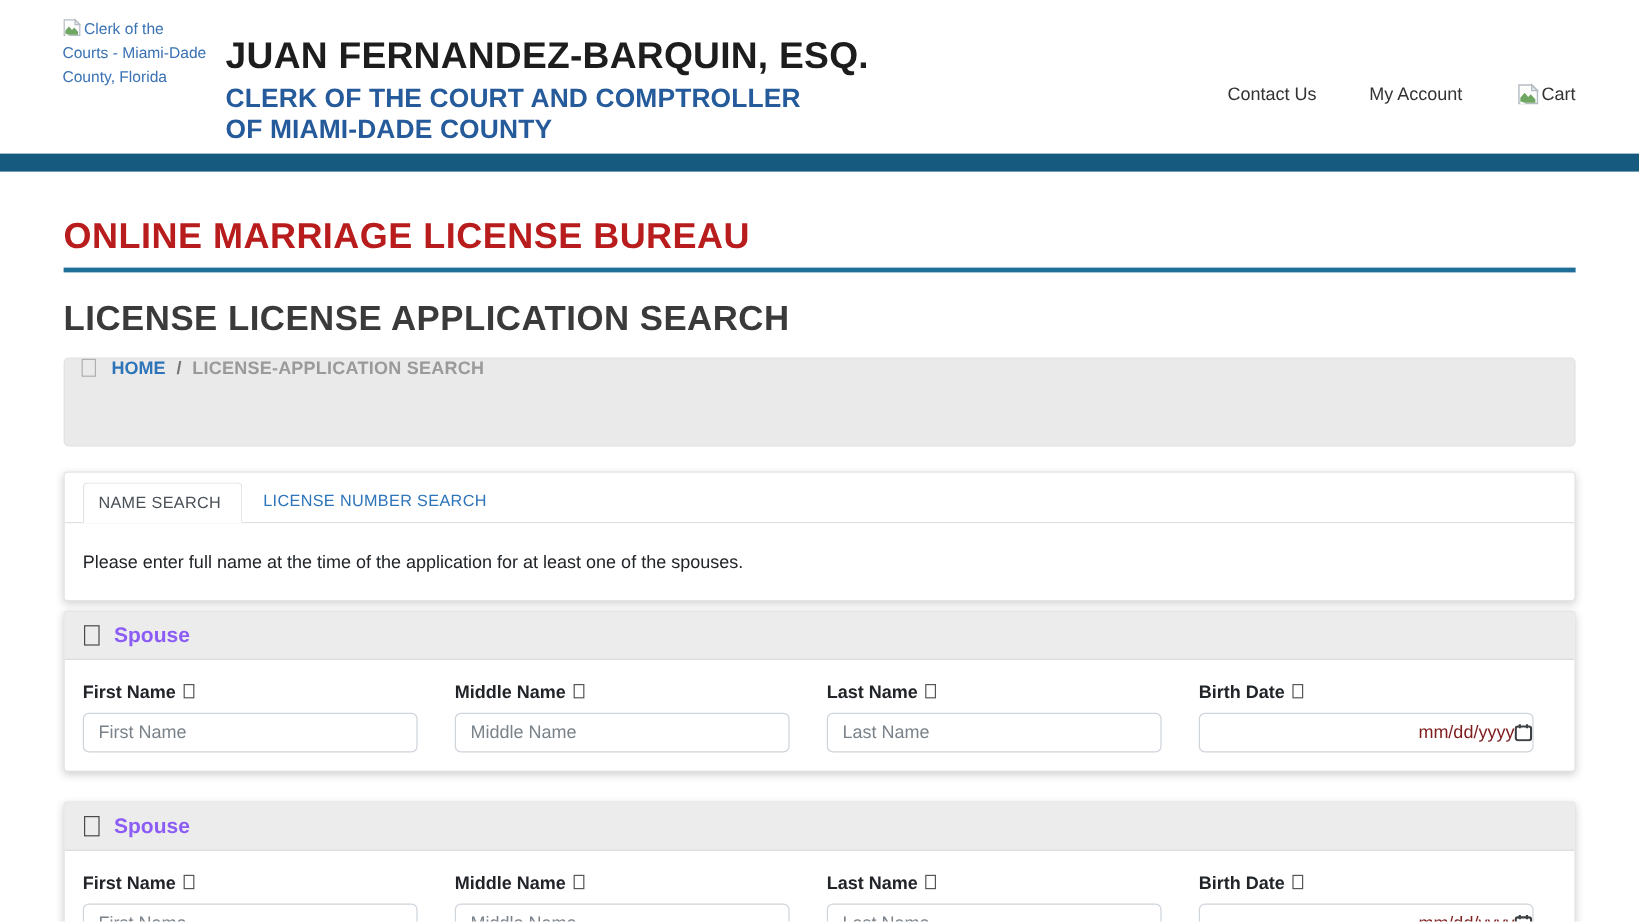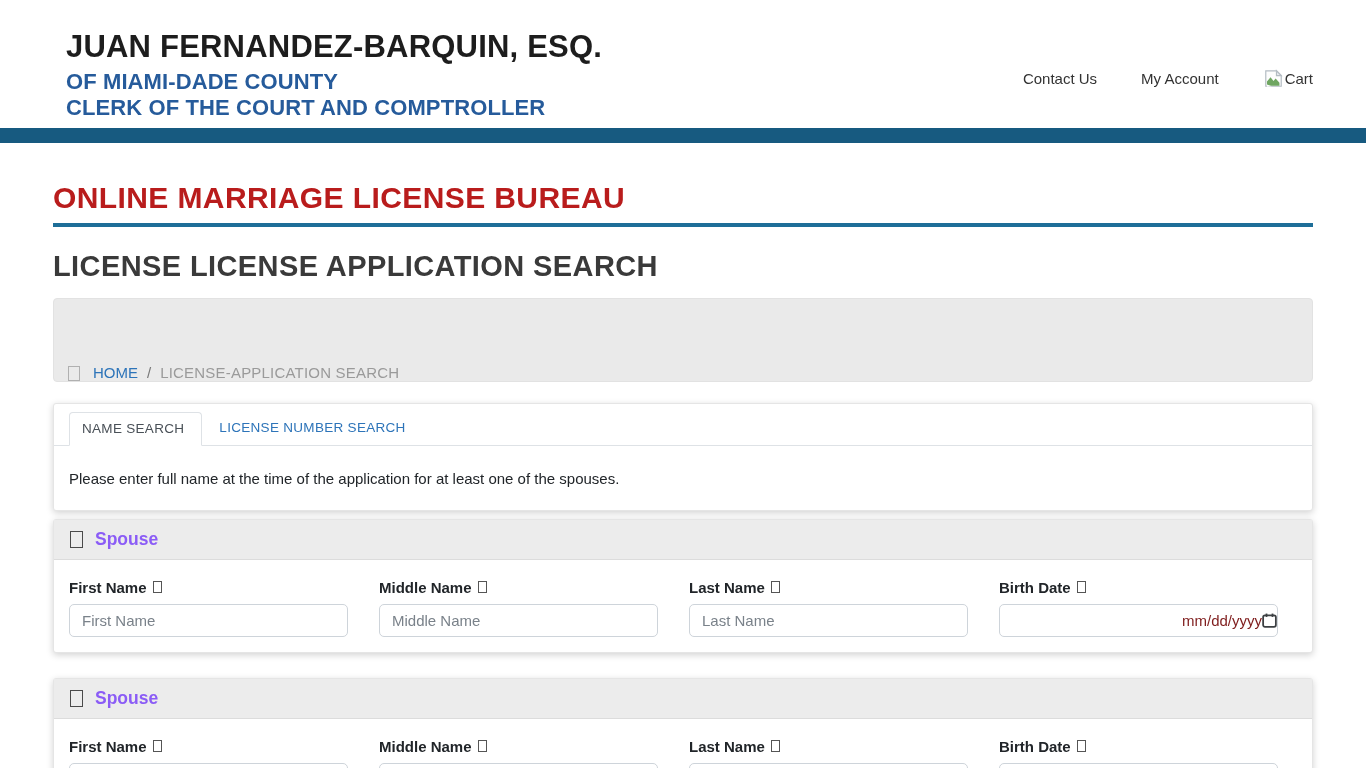--- a/index.html
+++ b/index.html
@@ -81,28 +81,29 @@
     font-size: 29px;
     font-weight: 700;
     color: #3a3a3a;
     letter-spacing: 0.4px;
     line-height: 1;
   }
 
   
   .breadcrumb {
     margin-top: 17px;
-    height: 84px;
+    height: 74px;
     background: #eaeaea;
     border: 1px solid #e2e2e2;
     border-radius: 4px;
     display: flex;
-    align-items: flex-end;
+    align-items: flex-start;
     padding: 0 14px;
     font-size: 15px;
+    font-weight: bold;
   }
   .breadcrumb a { color: #2d74b9; text-decoration: none; cursor: pointer; }
   .crumb-sep { color: #777; margin: 0 9px; }
   .crumb-current { color: #9a9a9a; letter-spacing: 0.2px; }
 
   
   .tofu { display: inline-block; border: 1px solid #9d9d9d; background: transparent; }
   .tofu-home { width: 12px; height: 15px; border-color: #b0b0b0; margin-right: 13px; }
   .tofu-spouse { width: 13px; height: 17px; border-color: #4a4a4a; margin-right: 12px; }
   .tofu-info { width: 9px; height: 12px; border-color: #555; margin-left: 6px; vertical-align: 0px; }
@@ -190,25 +191,33 @@
     color: #7f1d1d;
     background: #fff;
     cursor: text;
   }
   .cal-icon { flex: 0 0 auto; cursor: pointer; }
 </style>
 </head>
 <body>
 
 <div class="site-header">
+  <a class="logo-link">
+    <svg class="broken-img" width="16" height="16" viewBox="0 0 16 16">
+      <path d="M1.5 1.5 h9 l4 4 v9 h-13 z" fill="#fdfdfd" stroke="#b4bcc3" stroke-width="1"></path>
+      <path d="M10.5 1.5 v4 h4 z" fill="#e7ebee" stroke="#b4bcc3" stroke-width="1"></path>
+      <path d="M2.5 10.5 l3 -3.5 2.5 3 1.8 -2 3.2 3.5 v2.5 h-10.5 z" fill="#6fa661"></path>
+      <path d="M2.5 13 l4 1.5 -4 0.5 z" fill="#ffffff"></path>
+    </svg><span>Clerk of the Courts - Miami-Dade County, Florida</span>
+  </a>
   <div class="title-block">
     <div class="site-title">JUAN FERNANDEZ-BARQUIN, ESQ.</div>
     <div class="site-subtitle">
+      <div>CLERK OF THE COURT AND COMPTROLLER</div>
       <div>OF MIAMI-DADE COUNTY</div>
-      <div>CLERK OF THE COURT AND COMPTROLLER</div>
     </div>
   </div>
   <div class="header-nav">
     <a class="header-link">Contact Us</a>
     <a class="header-link">My Account</a>
     <a class="header-link cart-link">
       <svg class="broken-img" width="21" height="19" viewBox="0 0 16 16">
         <path d="M1.5 1.5 h9 l4 4 v9 h-13 z" fill="#fdfdfd" stroke="#b4bcc3" stroke-width="1"></path>
         <path d="M10.5 1.5 v4 h4 z" fill="#e7ebee" stroke="#b4bcc3" stroke-width="1"></path>
         <path d="M2.5 10.5 l3 -3.5 2.5 3 1.8 -2 3.2 3.5 v2.5 h-10.5 z" fill="#6fa661"></path>

